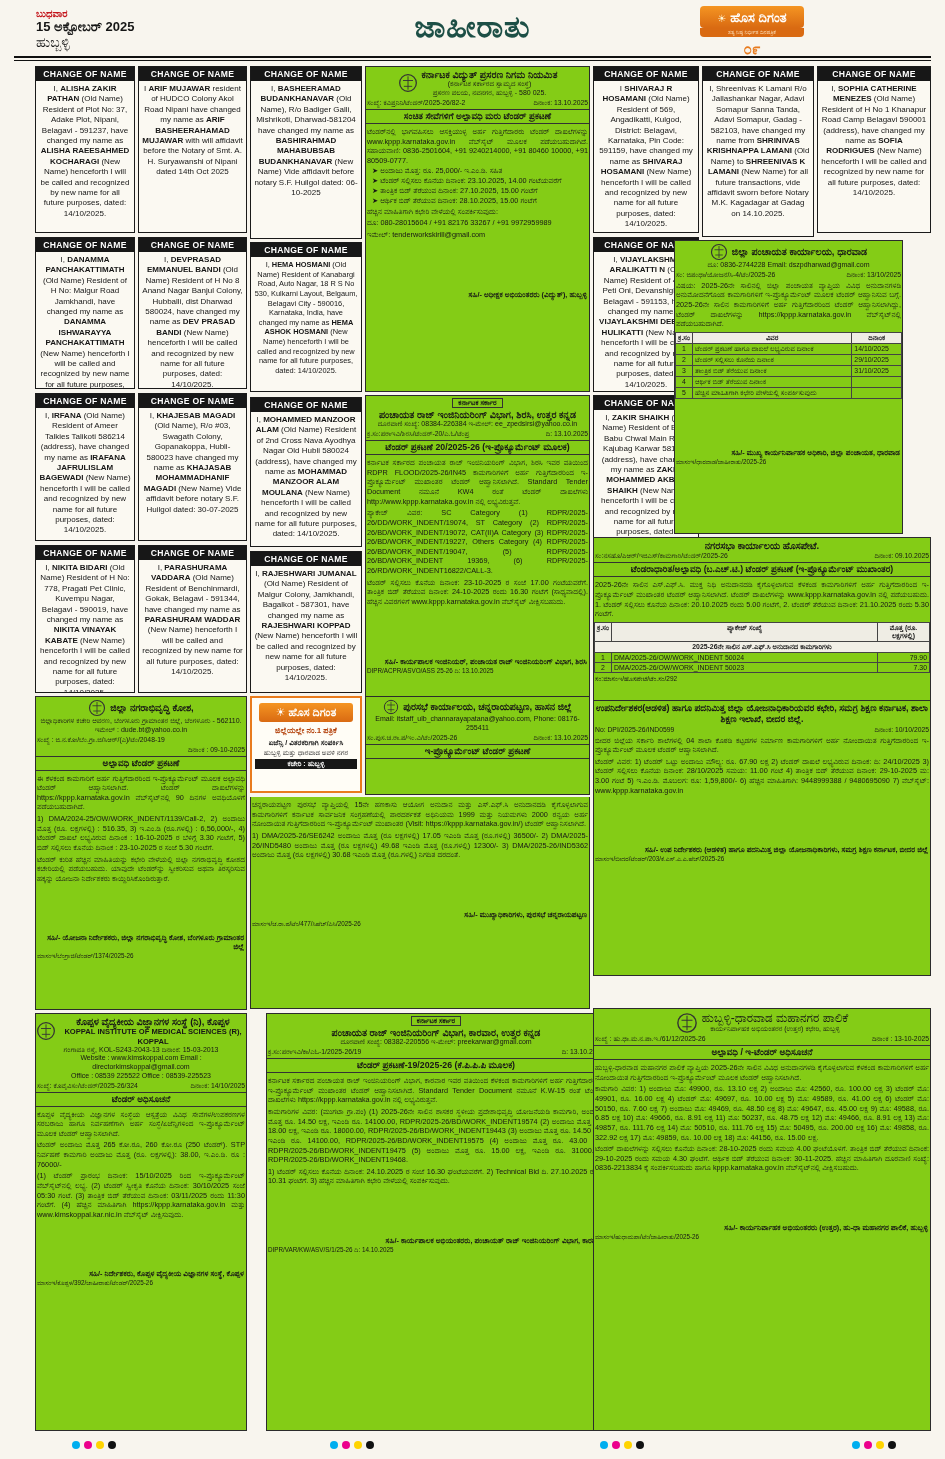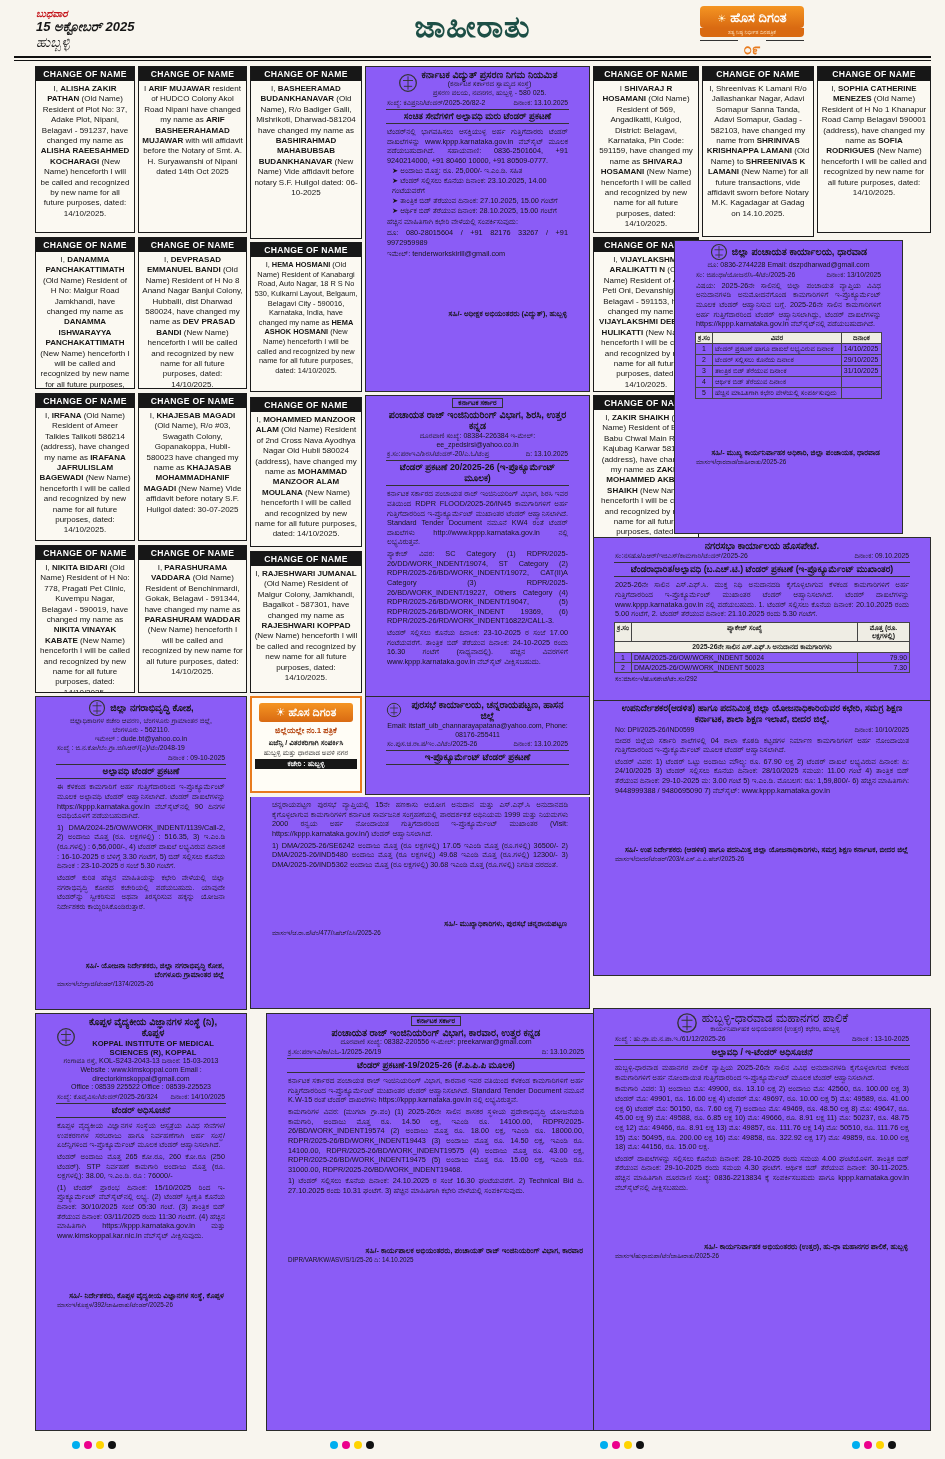--- a/index.html
+++ b/index.html
@@ -4,41 +4,41 @@
 <style>
 :root{
   --accent-orange:#e87b1e; --title-green:#1d4f46; --date-red:#c4161c;
   --reg-cyan:#00aeef; --reg-magenta:#ec008c; --reg-yellow:#ffd400; --reg-black:#111111;
 }
 *{margin:0;padding:0;box-sizing:border-box;}
 body{background:#d8d5ce;font-family:"Liberation Sans","DejaVu Sans",sans-serif;}
 .page{position:relative;width:945px;height:1459px;margin:0 auto;background:#f8f5ee;color:#161616;overflow:hidden;}
 
 
-.mh-left{position:absolute;left:36px;top:8px;line-height:1.15;font-style:italic;}
+.mh-left{position:absolute;left:36px;top:8px;line-height:1.15;}
 .mh-day{color:var(--date-red);font-size:10px;font-weight:bold;}
 .mh-date{font-size:13px;font-weight:bold;}
 .mh-city{font-size:14px;}
 .mh-title{position:absolute;left:0;right:0;top:10px;text-align:center;font-size:30px;font-weight:bold;color:var(--title-green);letter-spacing:1px;}
 .mh-right{position:absolute;left:700px;top:6px;width:104px;text-align:center;}
 .mh-logo{display:flex;align-items:center;justify-content:center;gap:4px;background:linear-gradient(#f59522,#d96a12);color:#fff;font-weight:bold;font-size:13px;padding:4px 6px 2px;border-radius:4px;}
 .mh-sun{font-size:10px;color:#fff7d6;}
 .mh-tag{font-size:5.5px;background:#d96a12;color:#ffe9c8;border-radius:0 0 4px 4px;padding:1px 0;}
-.mh-page{display:flex;align-items:flex-start;gap:6px;margin-top:3px;}
+.mh-page{display:flex;align-items:flex-end;gap:6px;margin-top:3px;}
 .mh-page .rule{flex:1;border-top:1px solid #333;}
 .mh-page .pg{color:var(--accent-orange);font-weight:bold;font-size:15px;}
 .head-rule{position:absolute;left:14px;right:14px;top:56px;border-top:2.5px solid #101010;border-bottom:1px solid #101010;height:5px;}
 
 
 .ad{position:absolute;border:1.5px solid #1a1a1a;background:#fbf9f2;overflow:hidden;}
 .ad-h{background:#171717;color:#fff;font-size:8.6px;font-weight:bold;text-align:center;padding:2px 0;letter-spacing:.3px;}
 .ad-b{font-size:8px;line-height:1.3;text-align:center;padding:3px 3px;}
 
 
-.notice{position:absolute;border:1px solid #2c2c2c;background:#8b5cf6;overflow:hidden;padding:2px 20px;}
+.notice{position:absolute;border:1px solid #2c2c2c;background:#84cc16;overflow:hidden;padding:2px 0;}
 .n-headrow{display:flex;align-items:center;gap:4px;justify-content:center;}
 .emblem{flex:0 0 auto;display:inline-flex;}
 .n-org{font-weight:bold;font-size:9.5px;text-align:center;line-height:1.2;}
 .n-orgbig{font-weight:normal;font-size:12px;text-align:center;line-height:1.2;}
 .n-sub{font-size:7px;text-align:center;line-height:1.25;}
 .n-govbox{display:block;width:max-content;margin:0 auto 1px;border:1px solid #333;padding:0 5px;font-size:6.8px;font-weight:bold;}
 .n-ref{display:flex;justify-content:space-between;font-size:6.8px;padding:1px 1px;gap:4px;}
 .n-title{font-weight:bold;font-size:8.8px;text-align:center;border-top:1px solid #333;border-bottom:1px solid #333;padding:1px 0;margin:1px 0 2px;}
 .n-body{font-size:7.3px;text-align:justify;line-height:1.32;padding:1px 1px;}
 .n-bullet{font-size:7.3px;line-height:1.35;padding:0 1px 0 6px;}

